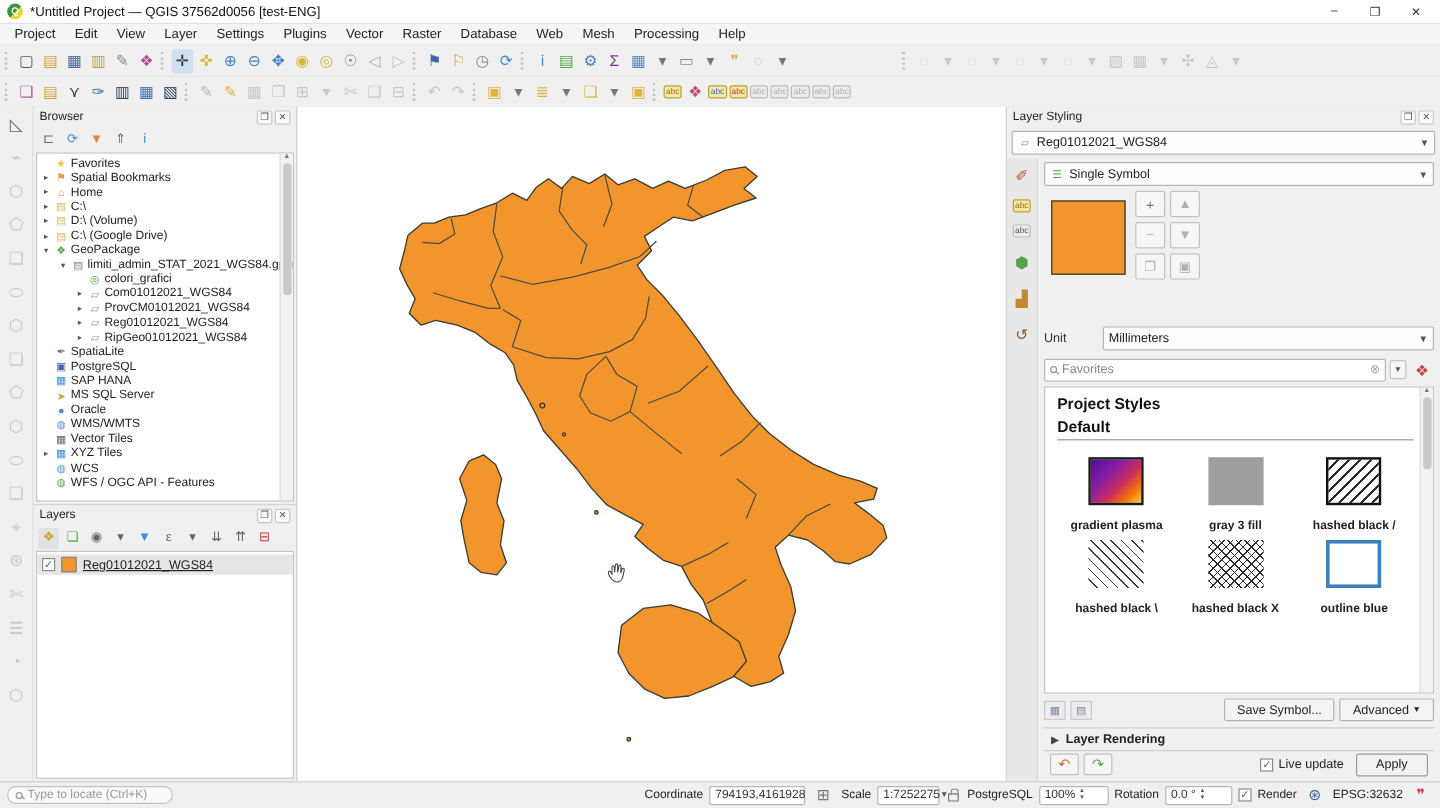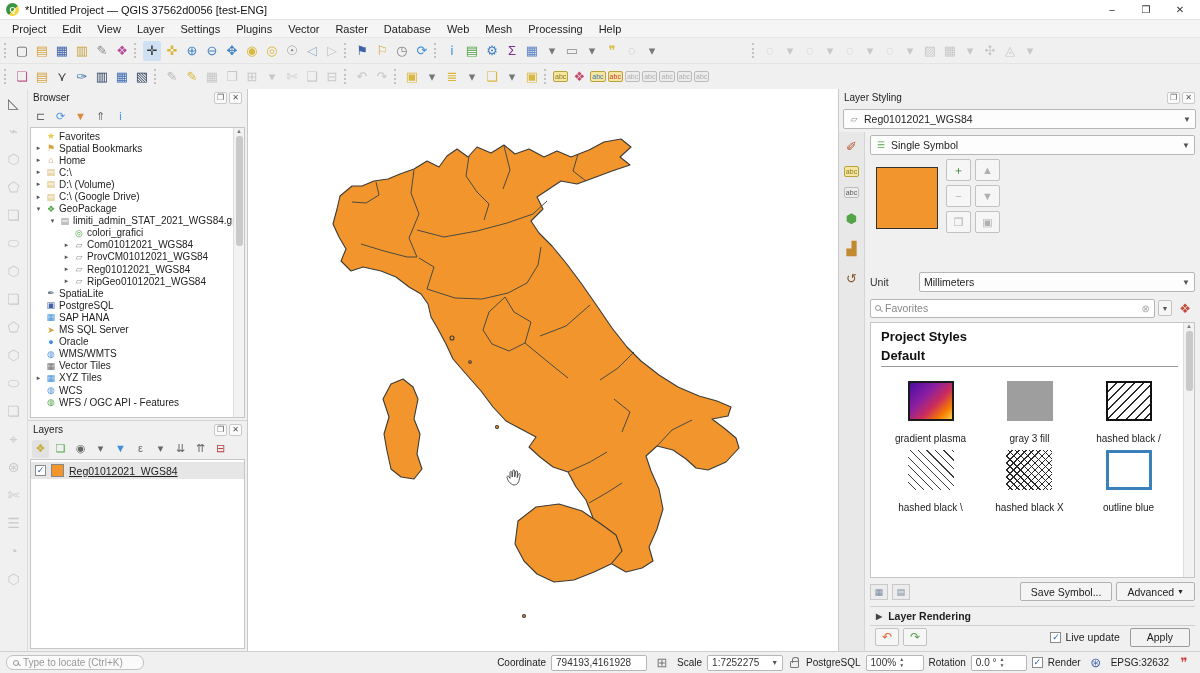--- a/index.html
+++ b/index.html
@@ -90,21 +90,21 @@
   .search-row { display:flex; align-items:center; margin-top:6px; gap:3px; }
   .search-box { flex:1; height:19px; border:1px solid #b6b6b6; border-radius:2px; background:#fff; display:flex; align-items:center; padding:0 4px; gap:4px; color:#888; font-size:10.5px; }
   .search-box .clear { margin-left:auto; color:#aaa; font-size:10px; }
 
   .styles-browser { flex:1; background:#fff; border:1px solid #c6c6c6; margin-top:4px; position:relative; overflow:hidden; padding:4px 16px 0 10px; min-height:0; }
   .sb-h1 { font-size:13px; font-weight:bold; color:#111; margin-top:2px; }
   .sb-h2 { font-size:13px; font-weight:bold; color:#111; margin-top:4px; border-bottom:1px solid #999; padding-bottom:3px; }
   .styles-grid { display:grid; grid-template-columns:1fr 1fr 1fr; justify-items:center; row-gap:6px; margin-top:14px; }
   .style-item { display:flex; flex-direction:column; align-items:center; gap:12px; }
   .swatch { width:46px; height:40px; }
-  .style-label { font-size:10px; color:#222; }
+  .style-label { font-size:10px; color:#222;font-weight:bold; }
   .sw-gradient { background:linear-gradient(135deg,#4a0ca3 0%,#8a1fa2 35%,#cc2d5b 60%,#f57c00 82%,#fdd04a 100%); border:2px solid #1a1a1a; }
   .sw-gray { background:#9e9e9e; }
   .sw-hatch-fwd { background:repeating-linear-gradient(135deg,#fff 0 5px,#2a2a2a 5px 6.5px); border:2.5px solid #111; }
   .sw-hatch-back { background:repeating-linear-gradient(45deg,#fff 0 5px,#3a3a3a 5px 6px); }
   .sw-hatch-x { background:repeating-linear-gradient(45deg,rgba(0,0,0,0) 0 4px,#2a2a2a 4px 5px),repeating-linear-gradient(135deg,#fff 0 4px,#2a2a2a 4px 5px); }
   .sw-outline { background:#fff; border:3px solid #3a81bc; }
 
   .sb-bottom { display:flex; align-items:center; gap:4px; margin-top:4px; }
   .view-btn { width:18px; height:16px; border:1px solid #c9c9c9; background:#ececec; color:#7a8ba0; font-size:9px; display:flex; align-items:center; justify-content:center; }
   .push-btn { border:1px solid #b2b2b2; background:#f4f4f4; border-radius:2px; height:19px; padding:0 10px; display:flex; align-items:center; font-size:10.5px; color:#222; }
@@ -636,24 +636,24 @@
   </div>
 </div>
 
 <div class="statusbar">
   <span class="locate">
     <span class="mag-icon"></span>
     <span>Type to locate (Ctrl+K)</span>
   </span>
   <span class="sb-spacer"></span>
   <span class="sb-label">Coordinate</span>
-  <span class="sb-field" style="width:96px">794193,4161928</span>
+  <span class="sb-field" style="width:80px">794193,4161928</span>
   <span class="tbi" style="color:#777">⊞</span>
   <span class="sb-label">Scale</span>
-  <span class="sb-field" style="width:76px">
+  <span class="sb-field" style="width:52px">
       <span>1:7252275</span>
       <span style="margin-left:auto;font-size:7px;color:#555">▼</span>
     </span>
   <span class="lock-icon"></span>
   <span class="sb-label">PostgreSQL</span>
   <span class="sb-field" style="width:58px">
       <span>100%</span>
       <span class="updown2">
         <span>▲</span>
         <span>▼</span>

